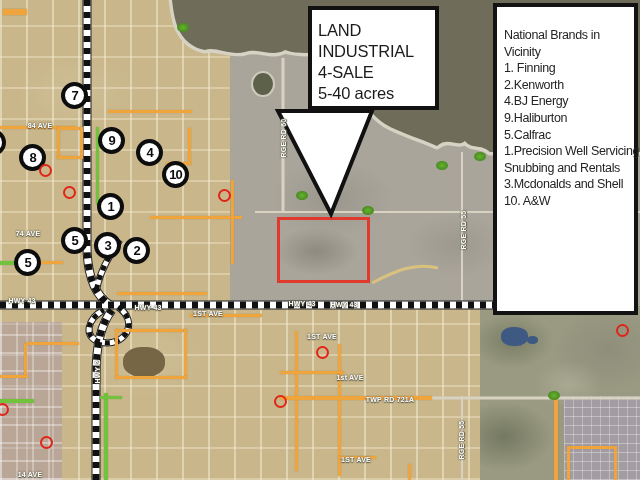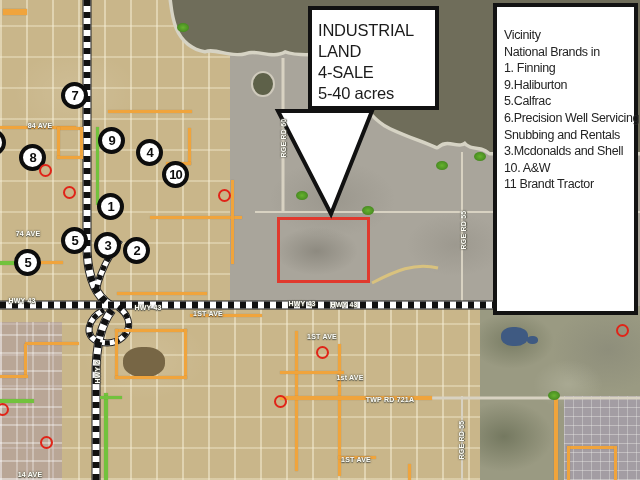--- a/index.html
+++ b/index.html
@@ -206,32 +206,33 @@
       <div class="road-label" style="left: 390px; top: 399px;">TWP RD 721A</div>
       <div class="road-label" style="left: 356px; top: 459px;">1ST AVE</div>
       <div class="road-label" style="left: 30px; top: 474px;">14 AVE</div>
       <div class="road-label vert" style="left: 283px; top: 138px;">RGE RD 60</div>
       <div class="road-label vert" style="left: 463px; top: 230px;">RGE RD 55</div>
       <div class="road-label vert" style="left: 461px; top: 440px;">RGE RD 55</div>
       <div class="road-label vert" style="left: 97px; top: 372px;">HWY 2</div>
     </div>
 
   <div id="callout">
+      <div class="c-line">LAND</div>
       <div class="c-line">INDUSTRIAL</div>
-      <div class="c-line">LAND</div>
       <div class="c-line">4-SALE</div>
       <div class="c-line">5-40 acres</div>
     </div>
 
   <div id="brands">
+      <div class="b-line">National Brands in</div>
       <div class="b-line">Vicinity</div>
-      <div class="b-line">National Brands in</div>
       <div class="b-line">1. Finning</div>
+      <div class="b-line">2.Kenworth</div>
+      <div class="b-line">4.BJ Energy</div>
       <div class="b-line">9.Haliburton</div>
       <div class="b-line">5.Calfrac</div>
-      <div class="b-line">6.Precision Well Servicing</div>
+      <div class="b-line">1.Precision Well Servicing</div>
       <div class="b-line">Snubbing and Rentals</div>
       <div class="b-line">3.Mcdonalds and Shell</div>
       <div class="b-line">10. A&amp;W</div>
-      <div class="b-line">11 Brandt Tractor</div>
     </div>
 
 </div>
 
 </body></html>

